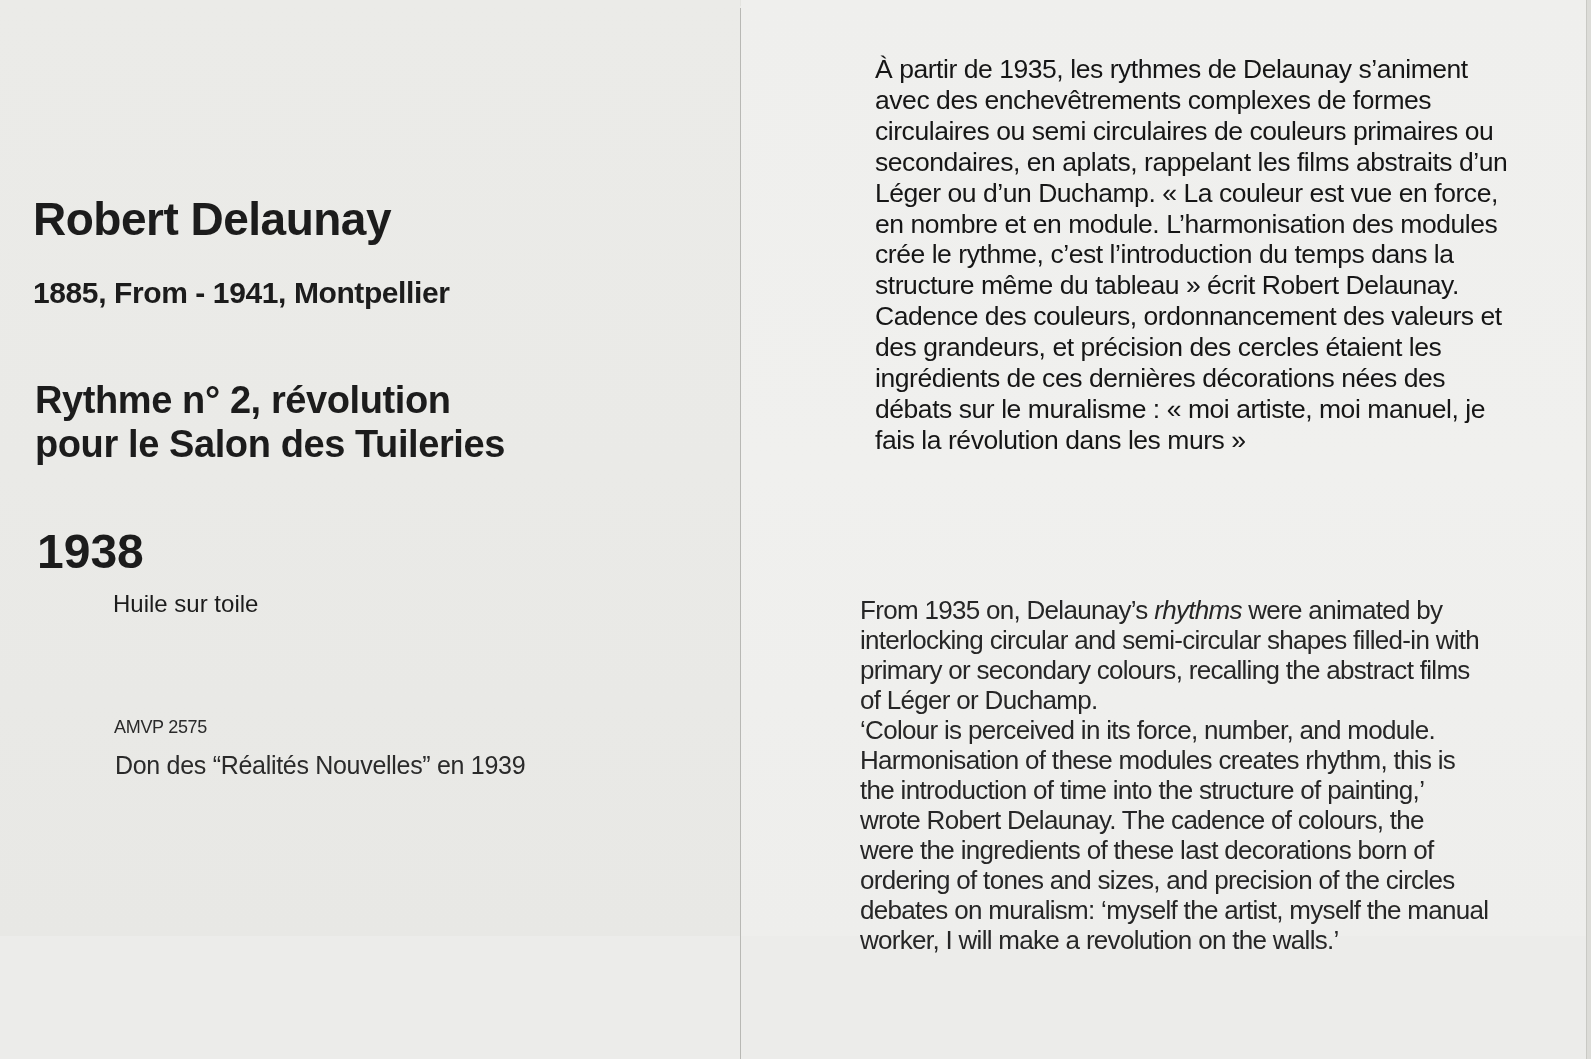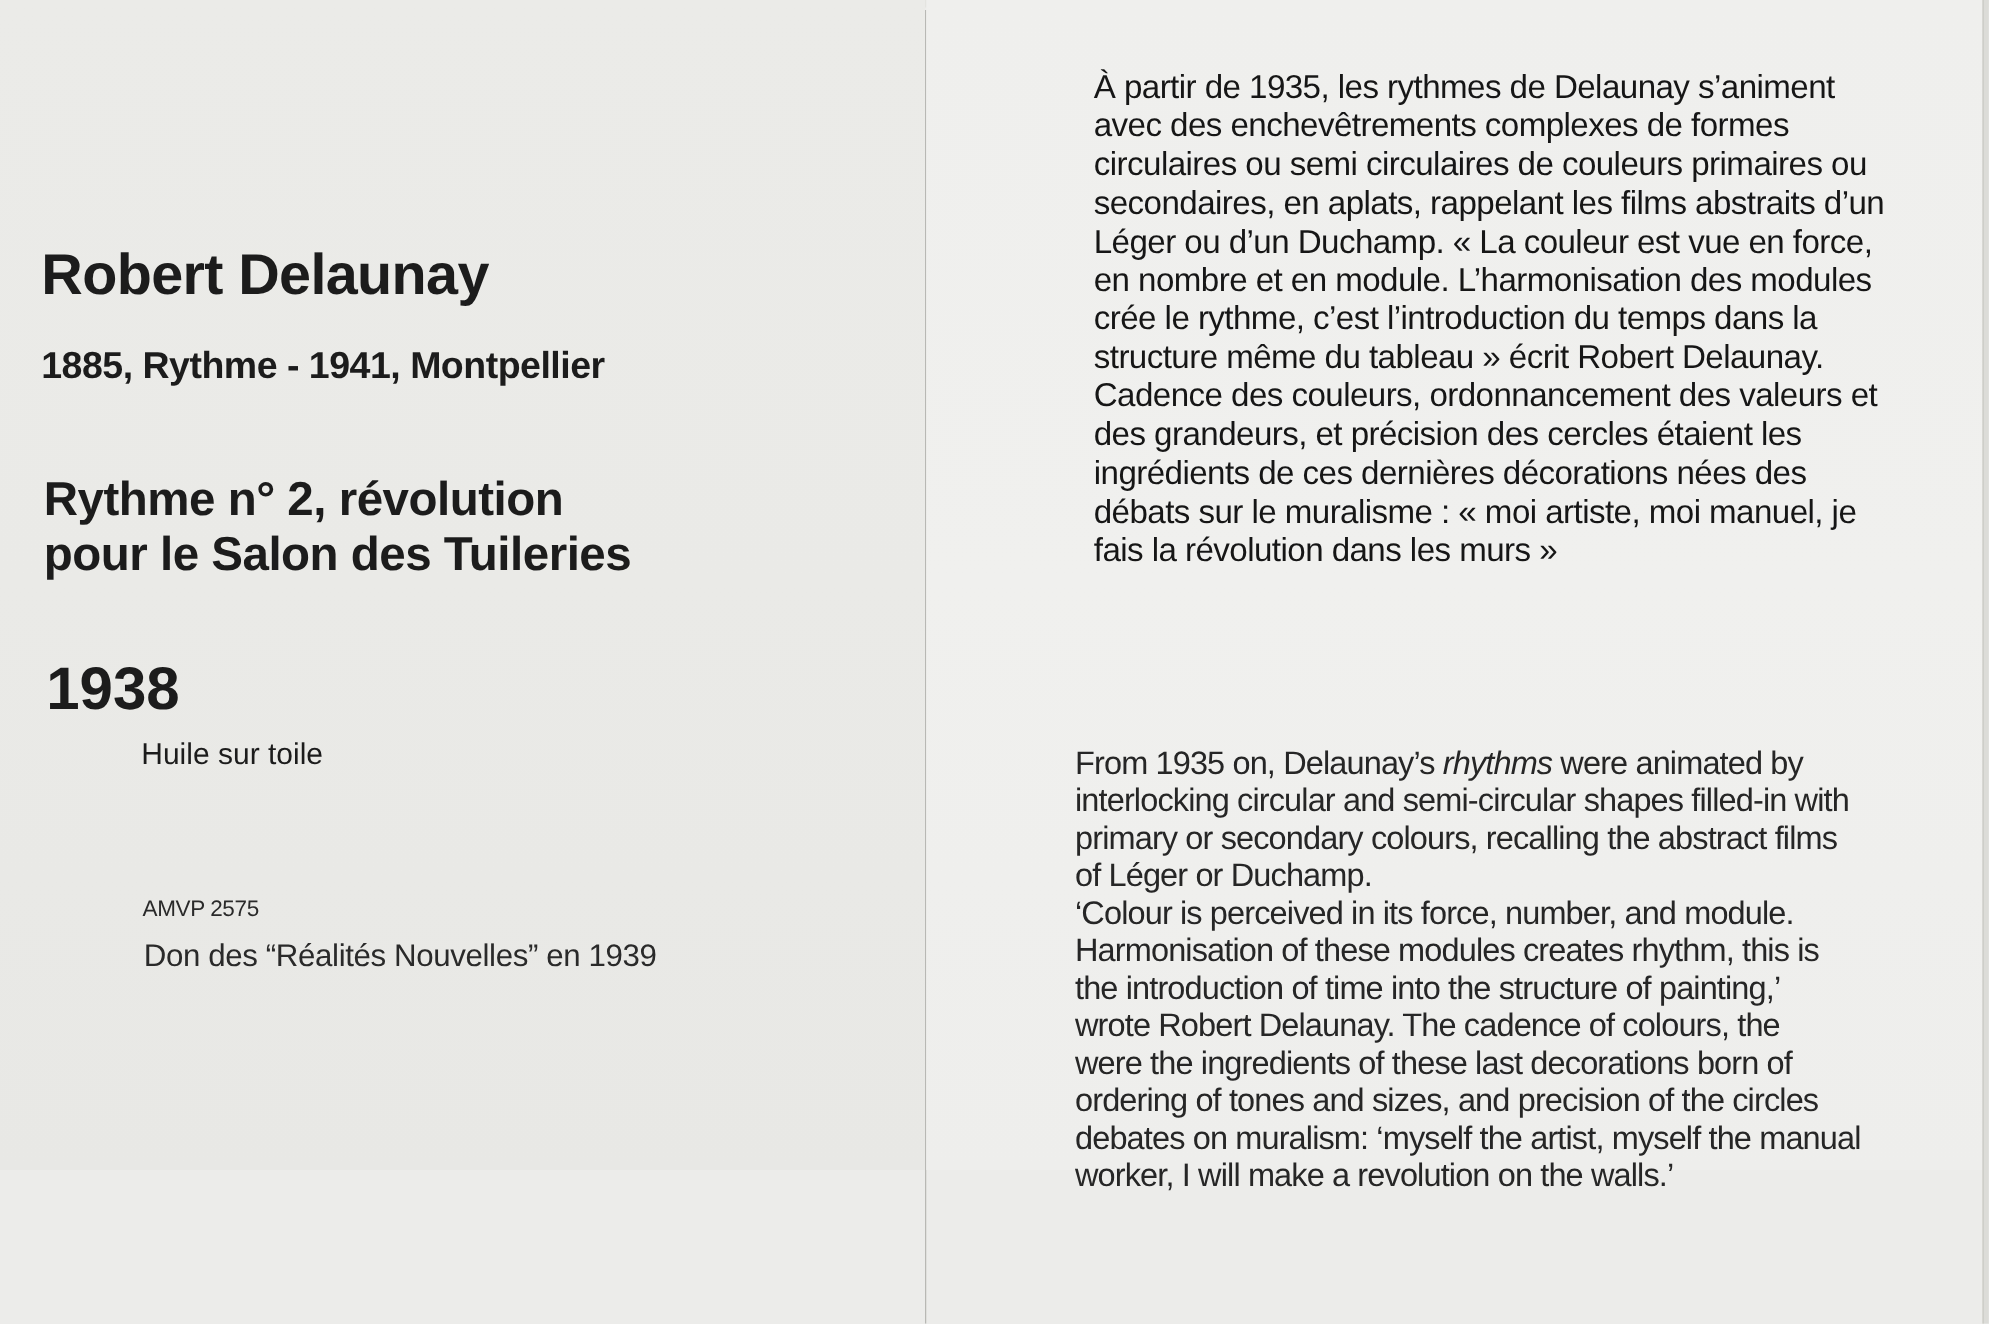--- a/index.html
+++ b/index.html
@@ -149,21 +149,21 @@
     .line { display: block; white-space: nowrap; }
     .it { font-style: italic; }
   </style>
 </head>
 <body>
 
 <div class="top-strip"></div>
 
 <div class="panel panel-left">
   <div class="artist-name">Robert Delaunay</div>
-  <div class="artist-dates">1885, Rythme - 1941, Montpellier</div>
+  <div class="artist-dates">1885, From - 1941, Montpellier</div>
   <div class="artwork-title">
     <span>Rythme n° 2, révolution</span>
     <span>pour le Salon des Tuileries</span>
   </div>
   <div class="artwork-year">1938</div>
   <div class="medium">Huile sur toile</div>
   <div class="inventory">AMVP 2575</div>
   <div class="credit">Don des “Réalités Nouvelles” en 1939</div>
 </div>
 

